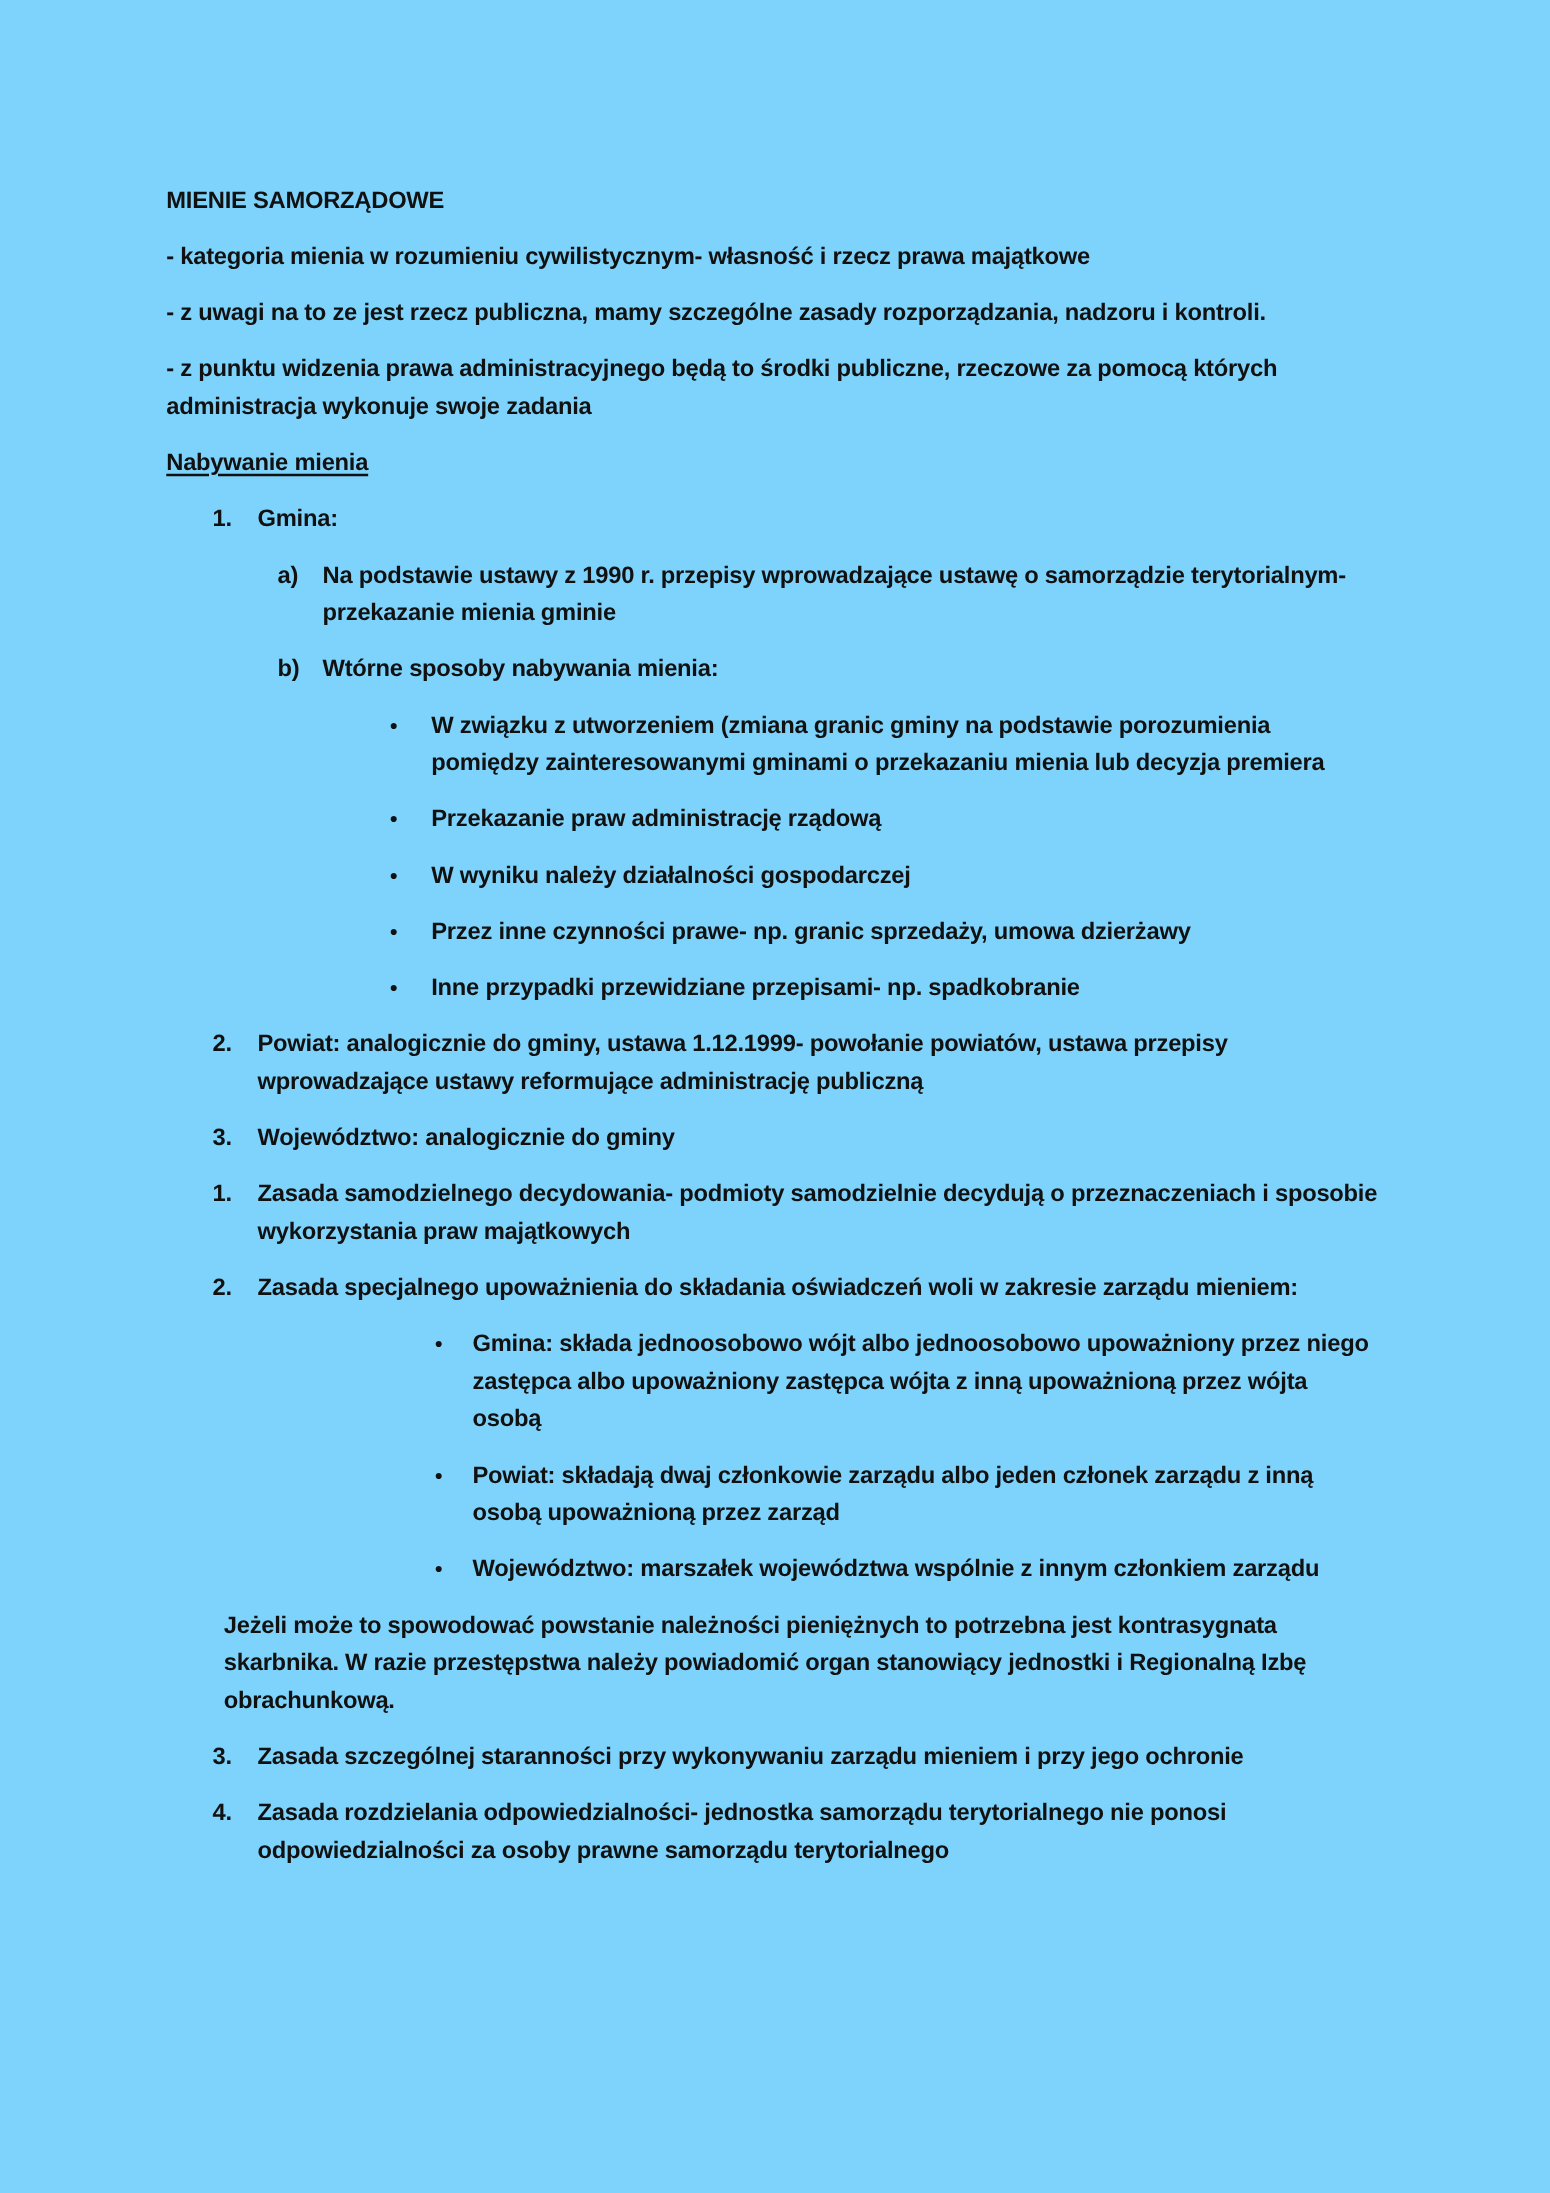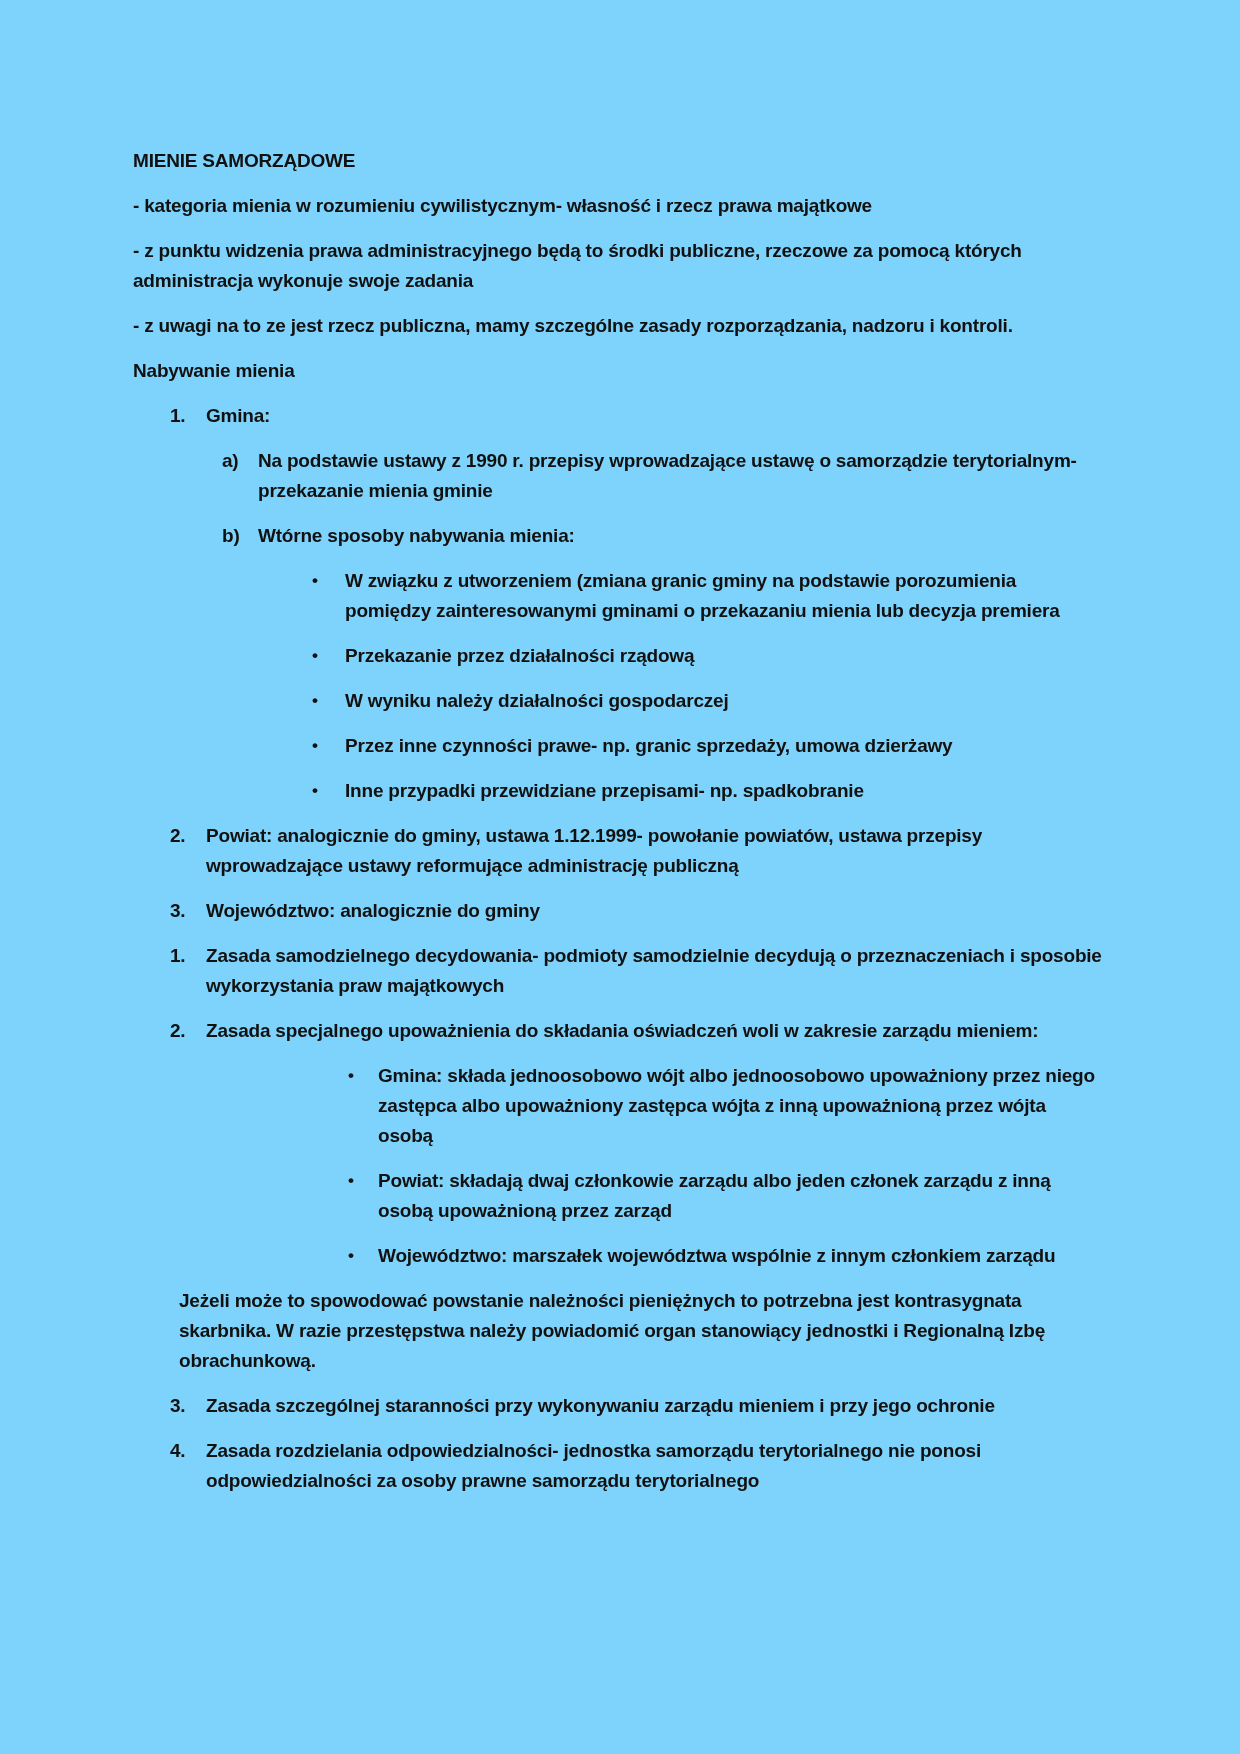--- a/index.html
+++ b/index.html
@@ -17,20 +17,21 @@
     font-family: "Liberation Sans", "DejaVu Sans", sans-serif;
     font-size: 19px;
     font-weight: 700;
     line-height: 30px;
     color: #111111;
     letter-spacing: -0.2px;
   }
   .block { margin: 0 0 15px 0; }
   .title { text-transform: none; }
   .heading {
+    text-decoration: underline;
     text-decoration-thickness: 2px;
     text-underline-offset: 3px;
   }
   .li { display: flex; }
   .li .label { flex: none; }
   .lvl1 { padding-left: 37px; }
   .lvl1 .label { width: 36px; }
   .lvl2 { padding-left: 89px; }
   .lvl2 .label { width: 36px; }
   .lvl3 { padding-left: 179px; }
@@ -42,22 +43,22 @@
   .txt { flex: 1 1 auto; }
 </style>
 </head>
 <body>
 
 <div class="page">
 
   <div class="block title">MIENIE SAMORZĄDOWE</div>
 
   <p class="block">- kategoria mienia w rozumieniu cywilistycznym- własność i rzecz prawa majątkowe</p>
+  <p class="block">- z uwagi na to ze jest rzecz publiczna, mamy szczególne zasady rozporządzania, nadzoru i kontroli.</p>
   <p class="block">- z punktu widzenia prawa administracyjnego będą to środki publiczne, rzeczowe za pomocą których administracja wykonuje swoje zadania</p>
-  <p class="block">- z uwagi na to ze jest rzecz publiczna, mamy szczególne zasady rozporządzania, nadzoru i kontroli.</p>
 
   <div class="block heading">Nabywanie mienia</div>
 
   <div class="block li lvl1">
     <span class="label">1.</span>
     <div class="txt">Gmina:</div>
   </div>
 
   <div class="block li lvl2">
     <span class="label">a)</span>
@@ -68,21 +69,21 @@
     <span class="label">b)</span>
     <div class="txt">Wtórne sposoby nabywania mienia:</div>
   </div>
 
   <div class="block li lvl3">
     <span class="label bullet-glyph">•</span>
     <div class="txt">W związku z utworzeniem (zmiana granic gminy na podstawie porozumienia pomiędzy zainteresowanymi gminami o przekazaniu mienia lub decyzja premiera</div>
   </div>
   <div class="block li lvl3">
     <span class="label bullet-glyph">•</span>
-    <div class="txt">Przekazanie przez działalności rządową</div>
+    <div class="txt">Przekazanie praw administrację rządową</div>
   </div>
   <div class="block li lvl3">
     <span class="label bullet-glyph">•</span>
     <div class="txt">W wyniku należy działalności gospodarczej</div>
   </div>
   <div class="block li lvl3">
     <span class="label bullet-glyph">•</span>
     <div class="txt">Przez inne czynności prawe- np. granic sprzedaży, umowa dzierżawy</div>
   </div>
   <div class="block li lvl3">

